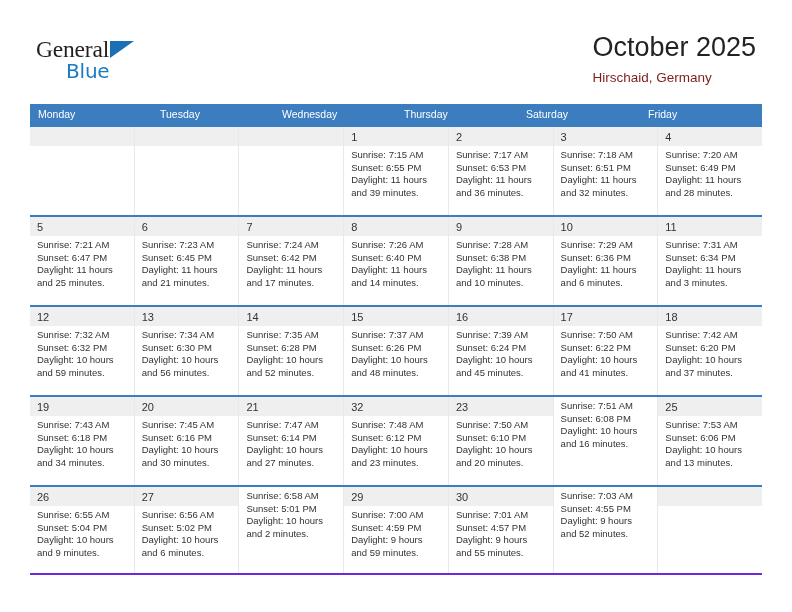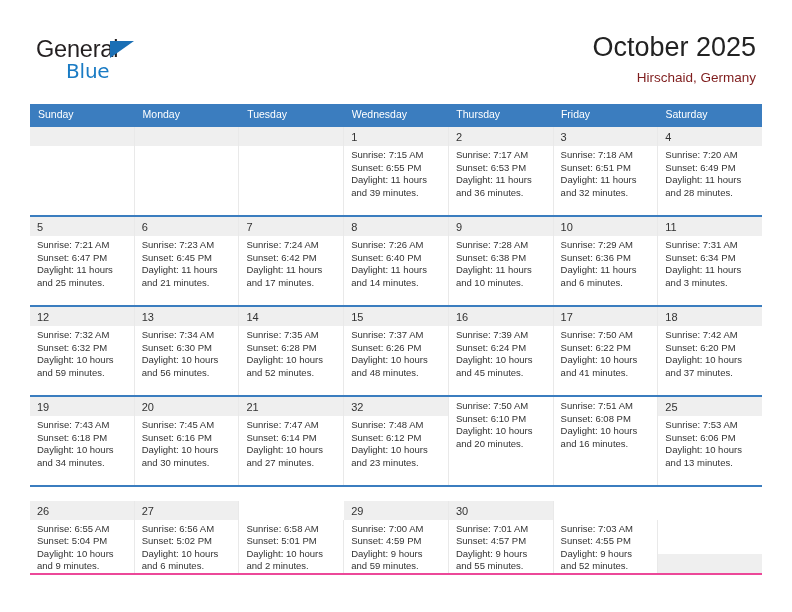--- a/index.html
+++ b/index.html
@@ -37,21 +37,21 @@
     height: 54px;
   }
   .logo-general {
     position: absolute;
     left: 0;
     top: 0;
     font-size: 23.5px;
     letter-spacing: -0.2px;
     color: #231f20;
     line-height: 26px;
-    font-family: Liberation Sans, sans-serif;
+    font-family: Liberation Serif, serif;
     font-weight: 400;
   }
   .logo-tri {
     position: absolute;
     left: 74px;
     top: 5px;
     width: 0;
     height: 0;
     border-left: 24px solid #1a6fb5;
     border-bottom: 17px solid transparent;
@@ -64,21 +64,20 @@
     letter-spacing: -0.2px;
     color: #1a7bc4;
     line-height: 26px;
     font-family: "DejaVu Sans", sans-serif;
     font-weight: 400;
   }
   .title-block {
     position: absolute;
     right: 36px;
     top: 30px;
-    text-align: right;
   }
   .cal-title {
     font-size: 27px;
     line-height: 34px;
     color: #222222;
     font-weight: 400;
     white-space: nowrap;
   }
   .cal-subtitle {
     font-size: 13.5px;
@@ -114,22 +113,21 @@
   }
 
   .week-row {
     display: flex;
     width: 732px;
     height: 90px;
     border-top: 2px solid #3b7dbf;
     box-sizing: border-box;
   }
   .week-row.last {
-    border-bottom: 2px solid #ec4899;
-    align-items: flex-end;
+    border-bottom: 2px solid #6d28d9;
   }
   .day-cell {
     flex: 1 1 0;
     width: 104.57px;
     box-sizing: border-box;
     background: #ffffff;
     border-right: 1px solid #e9e9e9;
     position: relative;
     overflow: hidden;
   }
@@ -175,27 +173,26 @@
 
     <div class="title-block">
       <div class="cal-title">October 2025</div>
       <div class="cal-subtitle">Hirschaid, Germany</div>
     </div>
 
   </div>
 
   <div class="calendar">
     <div class="dow-row" id="dow-row">
-        <div class="dow-cell">Sunday</div>
         <div class="dow-cell">Monday</div>
         <div class="dow-cell">Tuesday</div>
         <div class="dow-cell">Wednesday</div>
         <div class="dow-cell">Thursday</div>
+        <div class="dow-cell">Saturday</div>
         <div class="dow-cell">Friday</div>
-        <div class="dow-cell">Saturday</div>
       </div>
     <div id="weeks-container">
         <div class="week-row">
           <div class="day-cell empty">
             <div class="numstrip"></div>
           </div>
           <div class="day-cell empty">
             <div class="numstrip"></div>
           </div>
           <div class="day-cell empty">
@@ -399,20 +396,21 @@
           <div class="day-cell">
             <div class="numstrip"><span class="daynum">32</span></div>
             <div class="lines">
               <div class="line">Sunrise: 7:48 AM</div>
               <div class="line">Sunset: 6:12 PM</div>
               <div class="line">Daylight: 10 hours</div>
               <div class="line">and 23 minutes.</div>
             </div>
           </div>
           <div class="day-cell">
+            <div class="numstrip"><span class="daynum">23</span></div>
             <div class="lines">
               <div class="line">Sunrise: 7:50 AM</div>
               <div class="line">Sunset: 6:10 PM</div>
               <div class="line">Daylight: 10 hours</div>
               <div class="line">and 20 minutes.</div>
             </div>
           </div>
           <div class="day-cell">
             <div class="lines">
               <div class="line">Sunrise: 7:51 AM</div>

